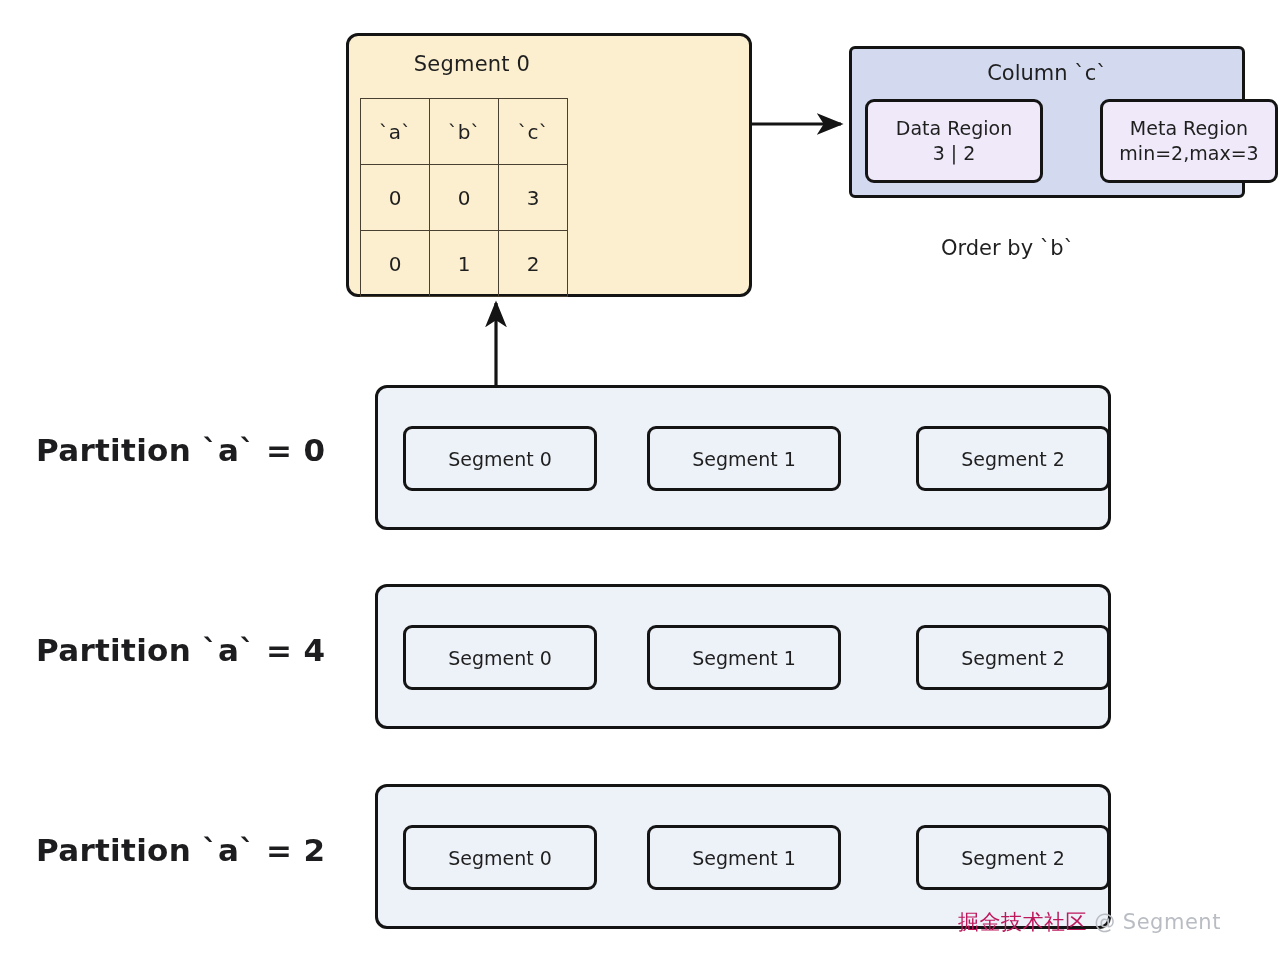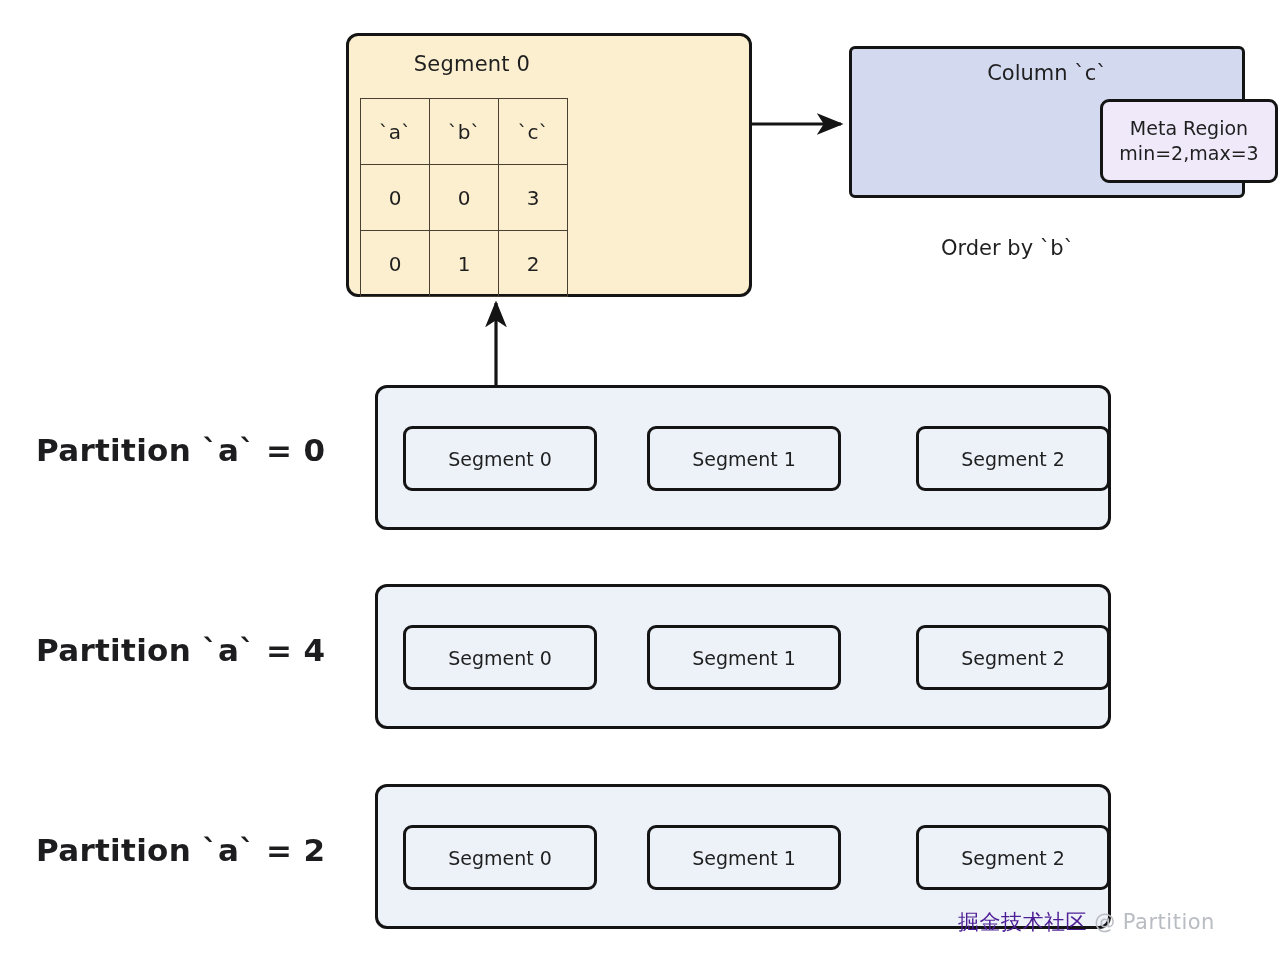--- a/index.html
+++ b/index.html
@@ -173,21 +173,21 @@
   
   #watermark {
     position: absolute;
     left: 958px;
     top: 908px;
     font-size: 21px;
     color: #b9bcc2;
     white-space: nowrap;
     letter-spacing: .5px;
   }
-  #watermark .wm-cn { color: #4c1d95; }
+  #watermark .wm-cn { color: #be185d; }
 </style>
 </head>
 <body>
 
 <div id="canvas">
 
   <svg width="1280" height="964" style="position:absolute;left:0;top:0;">
     <defs>
       <marker id="arrowhead" markerWidth="9" markerHeight="9" refX="7.6" refY="4" orient="auto" markerUnits="strokeWidth">
         <path d="M0,0.6 L8.4,4 L0,7.4 L2.2,4 Z" fill="#141414"></path>
@@ -223,20 +223,24 @@
       </tr>
     </tbody>
       </table>
 
     <div id="order-by-label">Order by `b`</div>
   </div>
 
   <div class="box" id="column-panel">
     <div id="column-panel-title">Column `c`</div>
 
+    <div class="region-box" id="data-region">
+      <span>Data Region</span>
+      <span>3 | 2</span>
+    </div>
 
     <div class="region-box" id="meta-region">
       <span>Meta Region</span>
       <span>min=2,max=3</span>
     </div>
   </div>
 
   <div class="partition-label" id="partition-label-0">Partition `a` = 0</div>
   <div class="partition-container" id="partition-row-0">
     <div class="segment-chip chip-0">Segment 0</div>
@@ -253,16 +257,16 @@
 
   <div class="partition-label" id="partition-label-2">Partition `a` = 2</div>
   <div class="partition-container" id="partition-row-2">
     <div class="segment-chip chip-0">Segment 0</div>
     <div class="segment-chip chip-1">Segment 1</div>
     <div class="segment-chip chip-2">Segment 2</div>
   </div>
 
   <div id="watermark">
     <span class="wm-cn">掘金技术社区</span>
-    <span>@ Partition</span>
+    <span>@ Segment</span>
   </div>
 
 </div>
 
 </body></html>

